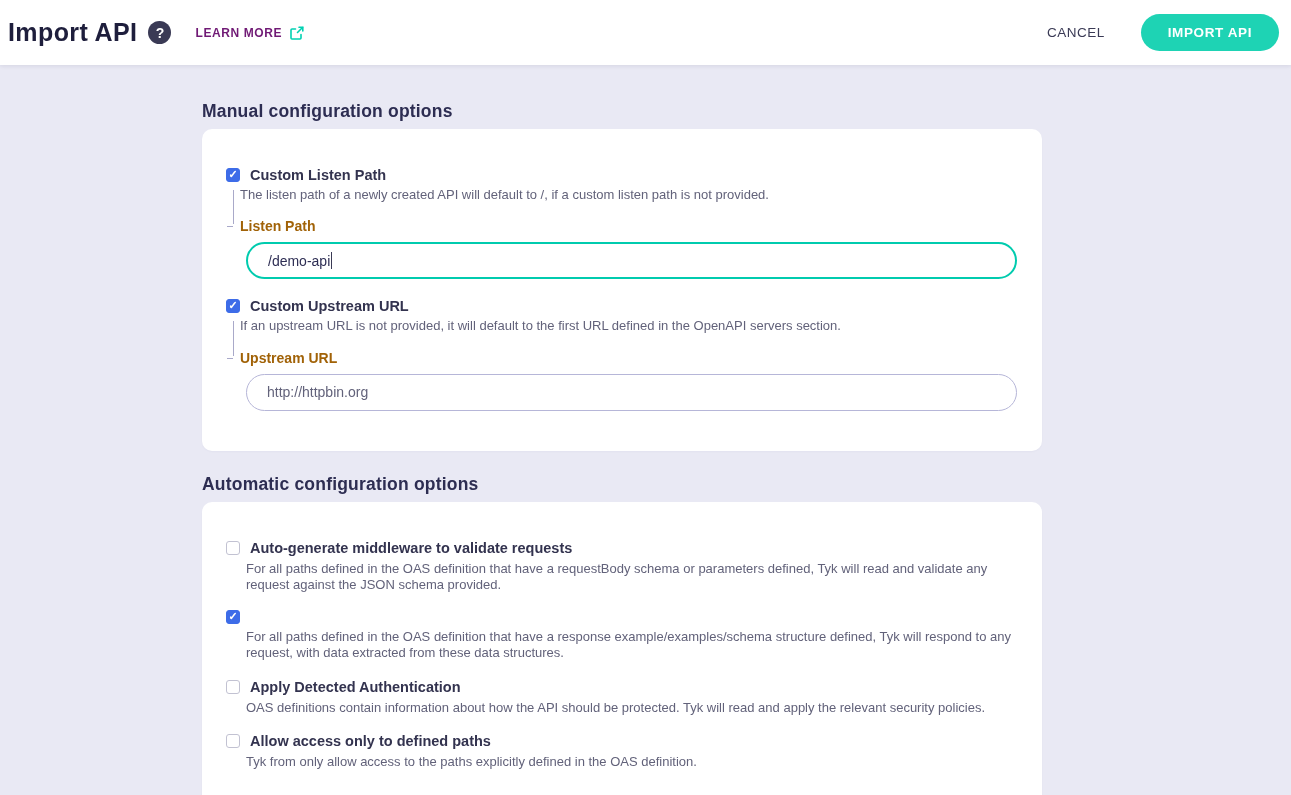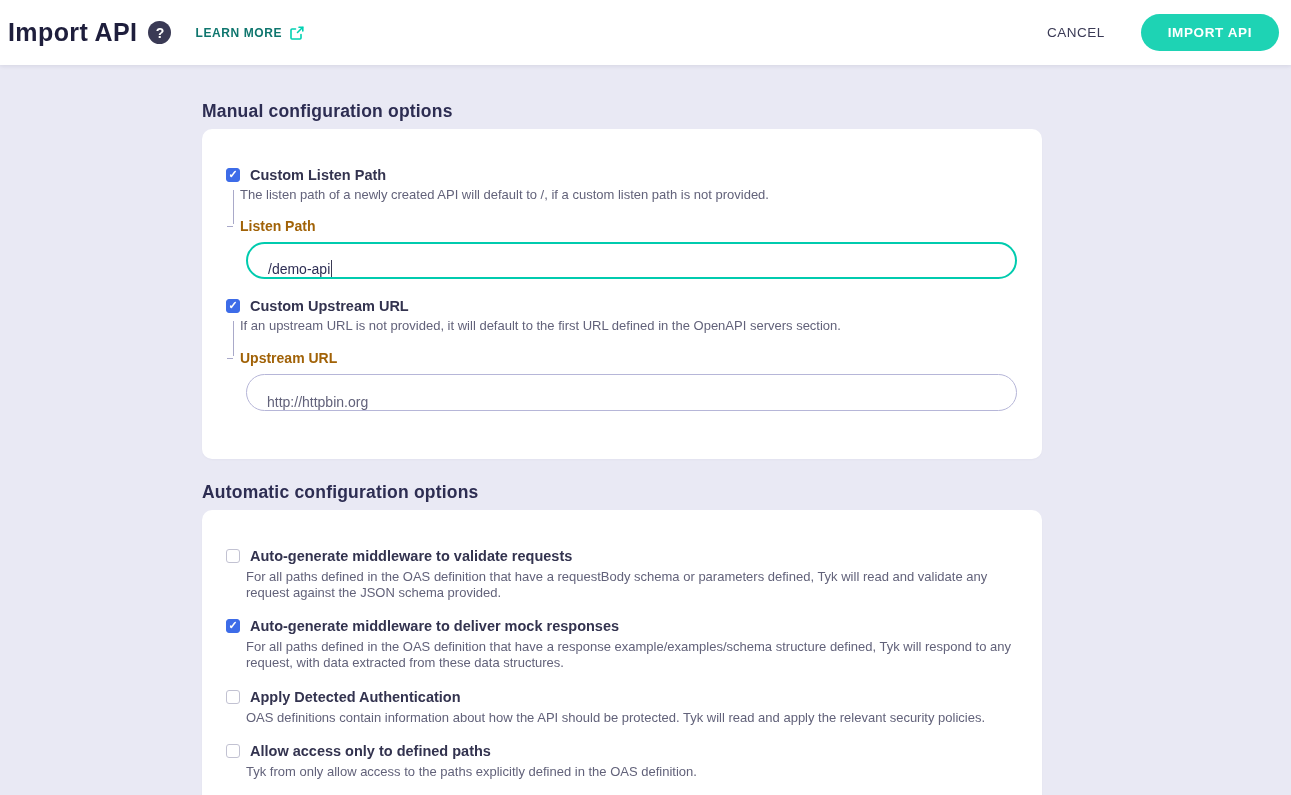--- a/index.html
+++ b/index.html
@@ -37,21 +37,21 @@
     font-weight: 700;
     display: flex; align-items: center; justify-content: center;
     margin-left: 11px;
     cursor: pointer;
   }
   .learn-more {
     margin-left: 24px;
     display: flex;
     align-items: center;
     gap: 8px;
-    color: #0f766e;
+    color: #701a75;
     font-size: 12px;
     font-weight: 700;
     letter-spacing: 0.6px;
     cursor: pointer;
   }
   .header-spacer { flex: 1; }
   .cancel-btn {
     background: none;
     border: none;
     font-family: "Liberation Sans", sans-serif;
@@ -161,26 +161,26 @@
   .field-label::before {
     content: "";
     position: absolute;
     left: -13px; top: 50%;
     width: 6px; height: 1px;
     background: #a9a9c9;
   }
 
   
   .text-input {
-    margin: 8px 0 8px 20px;
+    margin: 8px 0 0 20px;
     width: 771px;
     height: 37px;
     border-radius: 19px;
     display: flex;
-    align-items: flex-end;
+    align-items: center;
     padding: 0 20px;
     font-size: 14px;
     background: #ffffff;
     cursor: text;
   }
   .text-input.focused { border: 2px solid #00cbae; }
   .text-input.normal { border: 1px solid #b6b6d8; }
   .input-value { color: #2e2e54; }
   .input-placeholder { color: #62627a; }
   .caret {
@@ -282,21 +282,20 @@
         <div class="check-label">Auto-generate middleware to validate requests</div>
       </div>
       <div class="opt-desc">For all paths defined in the OAS definition that have a requestBody schema or parameters defined, Tyk will read and validate any request against the JSON schema provided.</div>
     </div>
 
     <div class="opt">
       <div class="check-row">
         <div class="checkbox checked">
           <span class="check-glyph">✓</span>
         </div>
-        <div class="check-label">Auto-generate middleware to deliver mock responses</div>
       </div>
       <div class="opt-desc">For all paths defined in the OAS definition that have a response example/examples/schema structure defined, Tyk will respond to any request, with data extracted from these data structures.</div>
     </div>
 
     <div class="opt">
       <div class="check-row">
         <div class="checkbox">
           
         </div>
         <div class="check-label">Apply Detected Authentication</div>

